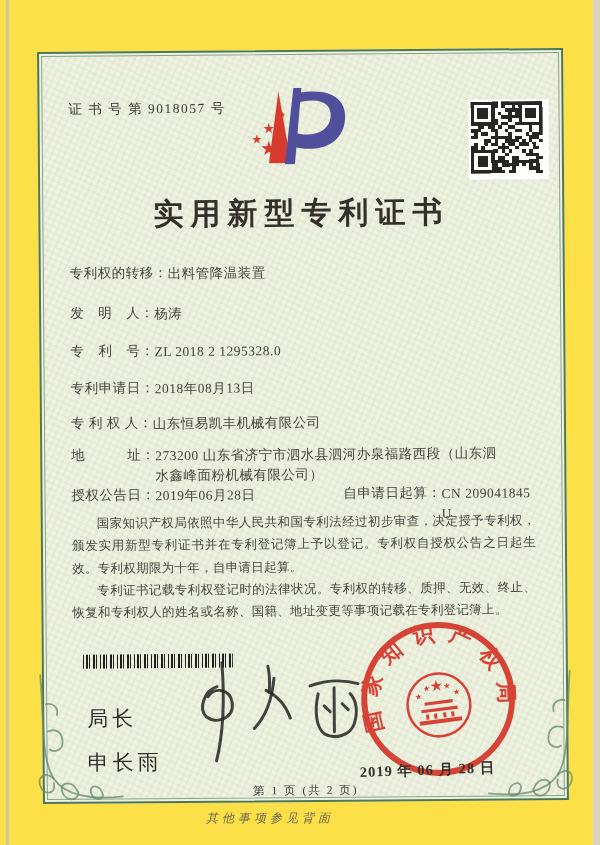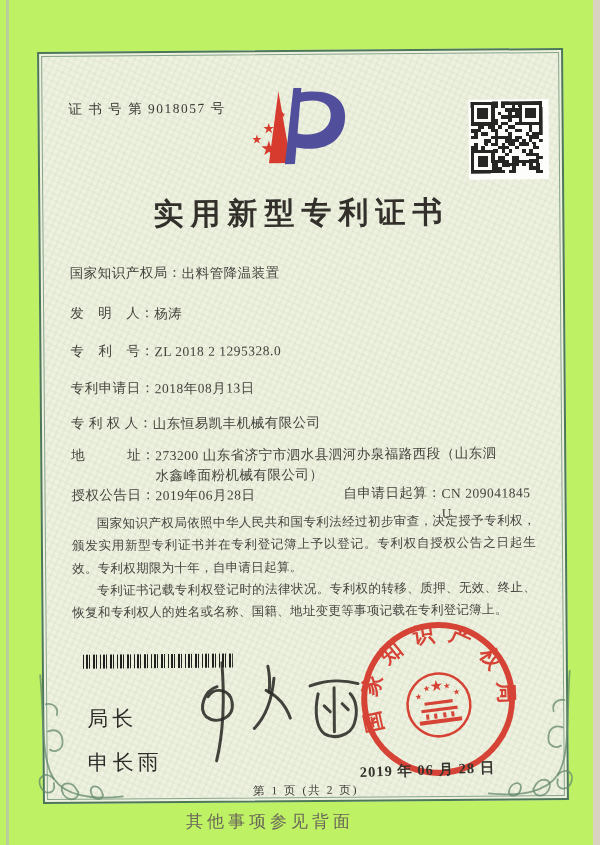--- a/index.html
+++ b/index.html
@@ -1,21 +1,21 @@
 <!DOCTYPE html>
 <html><head>
 <meta charset="utf-8">
 <style>
   html,body{margin:0;padding:0;}
   body{
     width:600px;height:845px;overflow:hidden;
     font-family:"Liberation Serif","DejaVu Serif",serif;
     background:#f8f5ea;position:relative;
   }
-  .paper{position:absolute;inset:0;background:#bef264;}
+  .paper{position:absolute;inset:0;background:#fde047;}
   .edge-left{position:absolute;left:6px;top:0;width:3px;height:845px;background:#b9c3ac;opacity:.8;}
   .edge-right{position:absolute;left:593px;top:0;width:7px;height:845px;background:#d9d3c0;}
   .frame{
     position:absolute;left:40px;top:50px;width:522px;height:748px;
     border:2.5px solid #4c7858;
     transform:rotate(-0.45deg);
     background:#eef1e0;
   }
   .frame-inner{
     position:absolute;inset:2px;border:1px solid #86a489;
@@ -41,21 +41,21 @@
   .barcode{position:absolute;left:36px;top:598px;width:150px;height:14px;
     background:repeating-linear-gradient(90deg,#20201e 0 1px,rgba(0,0,0,0) 1px 3px,#20201e 3px 5px,rgba(0,0,0,0) 5px 6px,#20201e 6px 7px,rgba(0,0,0,0) 7px 10px,#20201e 10px 12px,rgba(0,0,0,0) 12px 13px,#20201e 13px 14px,rgba(0,0,0,0) 14px 17px);}
   .signer{position:absolute;left:40px;top:640px;font-size:21px;color:#2f2d29;letter-spacing:4px;line-height:2.1;}
   .signature{position:absolute;left:135px;top:600px;width:200px;height:112px;}
   .signature path{stroke:#2b2a26;stroke-width:3;fill:none;stroke-linecap:round;stroke-linejoin:round;opacity:.88;}
   .seal{position:absolute;left:308px;top:562px;width:166px;height:166px;opacity:.93;transform:rotate(-7deg);}
   .seal-date{position:absolute;left:312px;top:706px;width:180px;font-size:14.5px;color:#34322d;
     letter-spacing:1px;transform:rotate(-1.5deg);font-weight:600;white-space:nowrap;}
   .page-no{position:absolute;left:0;top:728px;width:100%;text-align:center;font-size:11.5px;color:#3c3a35;letter-spacing:2px;}
   .footer-note{position:absolute;left:270px;top:810px;transform:translateX(-50%);
-    font-size:17px;color:#6a665a;letter-spacing:4px;}
+    font-size:12px;color:#6a665a;letter-spacing:4px;font-style:italic;}
   .flourish{position:absolute;width:100px;height:150px;pointer-events:none;}
   .flourish path{stroke:#63886b;stroke-width:2;fill:none;opacity:.75;stroke-linecap:round;}
   .fl-left{left:-14px;bottom:-12px;}
   .fl-right{right:-14px;bottom:-12px;transform:scaleX(-1);}
 </style>
 </head>
 <body>
 
 <div class="paper">
   <div class="edge-left"></div>
@@ -252,21 +252,21 @@
             <rect x="16" y="2" width="3" height="3"></rect>
             <rect x="0" y="14" width="7" height="7"></rect>
             <rect fill="#fdfdfb" x="1" y="15" width="5" height="5"></rect>
             <rect x="2" y="16" width="3" height="3"></rect>
           </svg>
       </div>
 
       <h1 class="title">实用新型专利证书</h1>
 
       <div class="field-row" style="top:208px">
-        <span class="f-label">国家知识产权局：</span>
+        <span class="f-label">专利权的转移：</span>
         <span class="f-value">出料管降温装置</span>
       </div>
       <div class="field-row" style="top:248px">
         <span class="f-label">发　明　人：</span>
         <span class="f-value">杨涛</span>
       </div>
       <div class="field-row" style="top:286px">
         <span class="f-label">专　利　号：</span>
         <span class="f-value">ZL 2018 2 1295328.0</span>
       </div>

